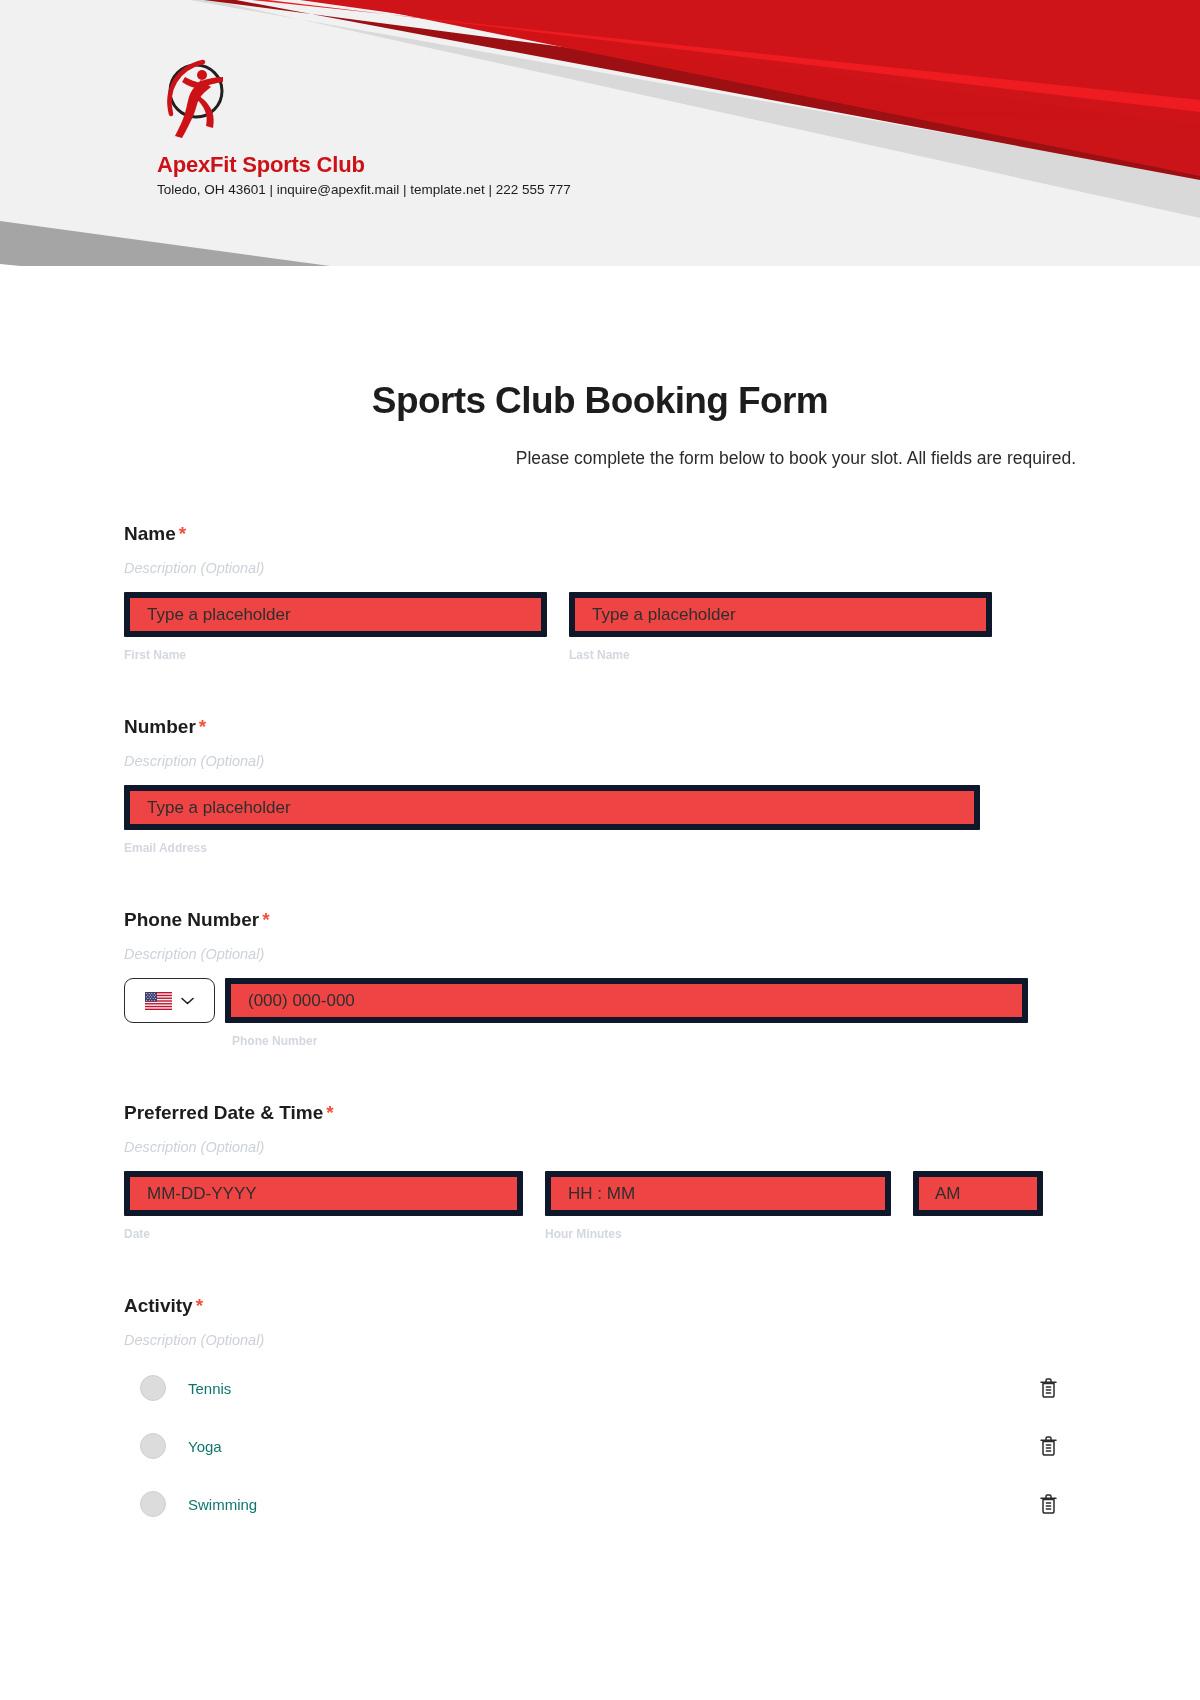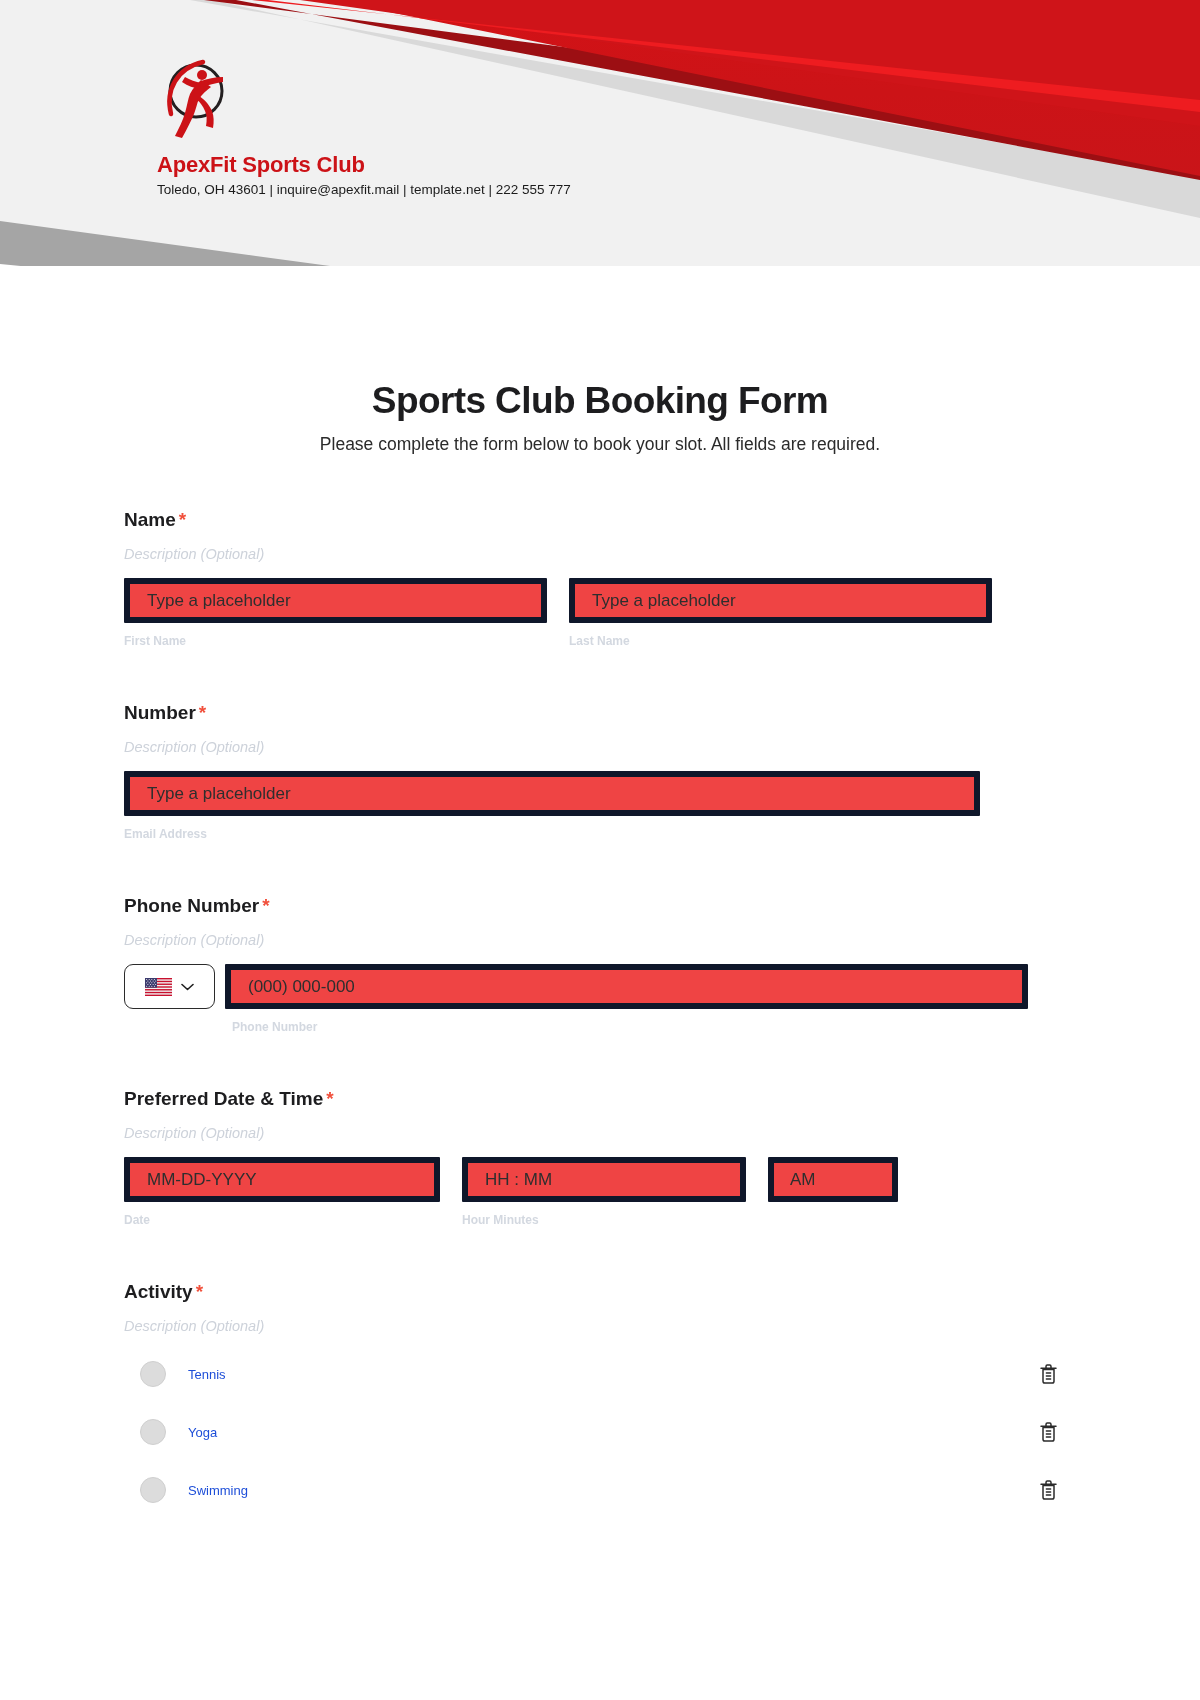--- a/index.html
+++ b/index.html
@@ -104,24 +104,24 @@
   .form-wrap { width: 1200px; padding: 0 124px; }
   .form-title {
     text-align: center;
     font-size: 37px;
     font-weight: bold;
     color: #1d1d1f;
     letter-spacing: -0.6px;
     margin-top: 90px;
   }
   .form-sub {
-    text-align: center;
+    text-align: right;
     font-size: 17.5px;
     color: #2b2b2b;
-    margin-top: 12px;
+    margin-top: 26px;
   }
 
   .field { margin-top: 54px; }
   .field-label {
     font-size: 19px;
     font-weight: bold;
     color: #1d1d1f;
   }
   .req { color: #f1503c; font-weight: bold; margin-left: 3px; }
   .field-desc {
@@ -145,22 +145,22 @@
   }
   .sub-row { display: flex; margin-top: 11px; gap: 22px; }
   .sub-label {
     font-size: 12px;
     font-weight: bold;
     color: #d3d8e0;
   }
 
   .w-half { width: 423px; }
   .w-full { width: 856px; }
-  .w-date { width: 316px; }
-  .w-time { width: 284px; }
+  .w-date { width: 399px; }
+  .w-time { width: 346px; }
   .w-ampm { width: 130px; padding-left: 16px; }
 
   
   .phone-row { display: flex; margin-top: 16px; gap: 10px; align-items: center; }
   .flag-box {
     width: 91px; height: 45px;
     border: 1px solid #2b2b2b;
     border-radius: 9px;
     display: flex; align-items: center; justify-content: center;
     gap: 9px;
@@ -180,22 +180,22 @@
   }
   .radio {
     width: 26px; height: 26px;
     border-radius: 50%;
     background: #dcdcdc;
     border: 1px solid #cfcfcf;
     margin-left: 16px;
     flex: 0 0 auto;
   }
   .opt-label {
-    font-size: 13px;
-    color: #1d4ed8;
+    font-size: 15px;
+    color: #0f766e;
     margin-left: 22px;
     flex: 1 1 auto;
   }
   .trash { width: 19px; height: 22px; margin-right: 18px; flex: 0 0 auto; }
 </style>
 </head>
 <body>
 
 <div class="header">
   <div class="hdr-plate"></div>

